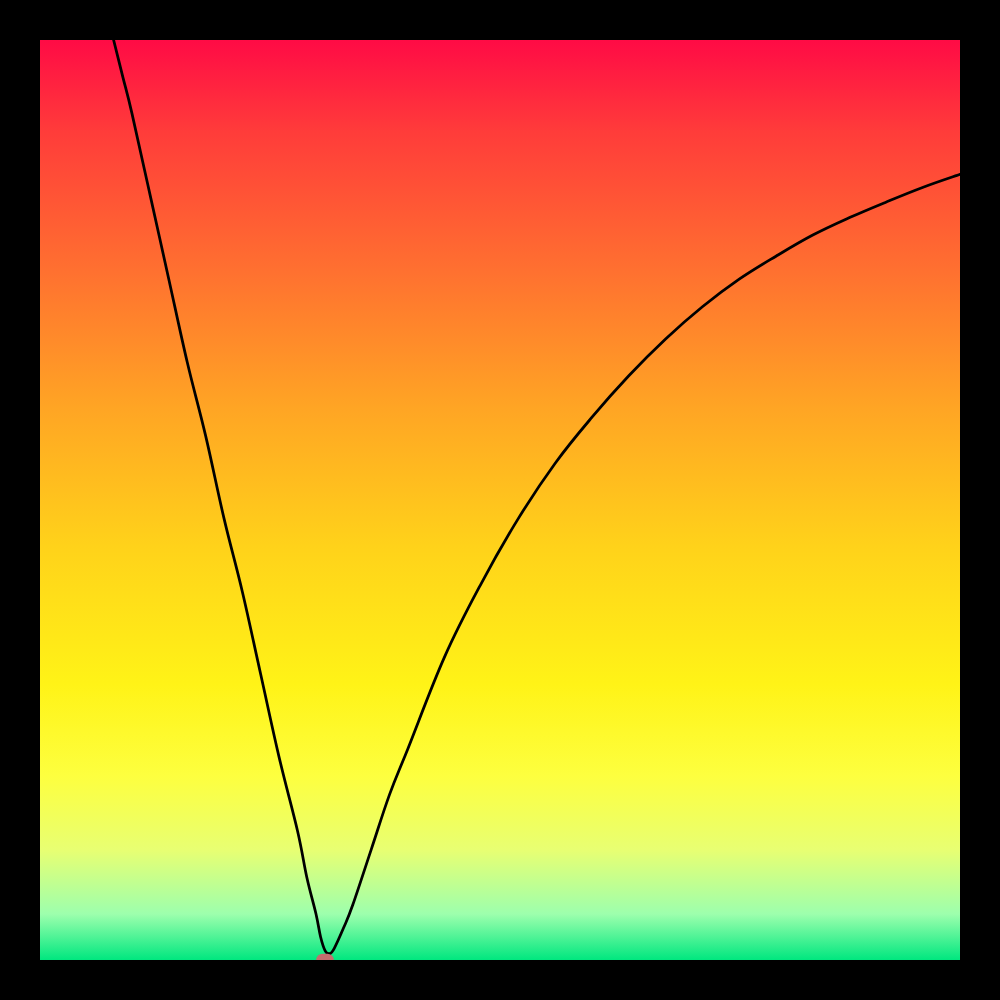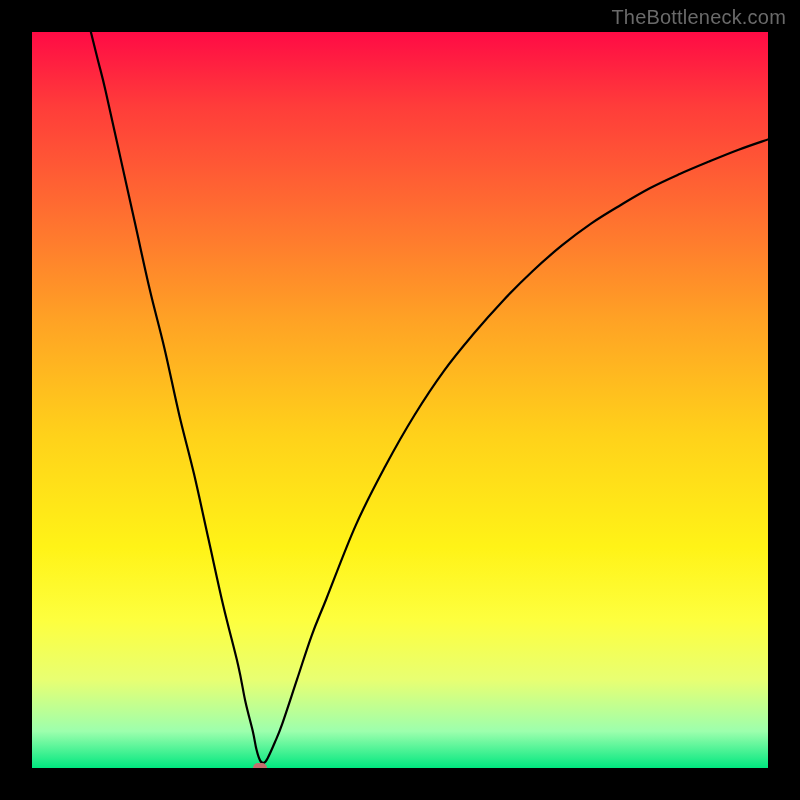--- a/index.html
+++ b/index.html
@@ -80,15 +80,14 @@
   <div class="plot-area">
     <div class="gradient"></div>
 
     <svg class="curve-svg" viewBox="0 0 736 736" preserveAspectRatio="none">
       <path id="curve-path" fill="none" stroke="#000" stroke-width="2.2" stroke-linecap="round" d="M 58.88 0.00 C 60.20 5.30, 63.59 18.84, 66.24 29.44 C 68.89 40.04, 69.63 41.66, 73.60 58.88 C 77.57 76.10, 83.02 101.27, 88.32 125.12 C 93.62 148.97, 97.74 167.51, 103.04 191.36 C 108.34 215.21, 112.46 235.08, 117.76 257.60 C 123.06 280.12, 127.18 293.96, 132.48 316.48 C 137.78 339.00, 141.90 360.20, 147.20 382.72 C 152.50 405.24, 156.62 419.08, 161.92 441.60 C 167.22 464.12, 171.34 483.99, 176.64 507.84 C 181.94 531.69, 186.06 551.56, 191.36 574.08 C 196.66 596.60, 202.11 615.74, 206.08 632.96 C 210.05 650.18, 210.79 657.84, 213.44 669.76 C 216.09 681.68, 218.81 690.59, 220.80 699.20 C 222.79 707.81, 223.16 712.30, 224.48 717.60 C 225.80 722.90, 226.84 726.26, 228.16 728.64 C 229.48 731.02, 230.52 731.25, 231.84 730.85 C 233.16 730.45, 233.53 730.14, 235.52 726.43 C 237.51 722.72, 240.23 716.47, 242.88 710.24 C 245.53 704.01, 246.27 703.10, 250.24 691.84 C 254.21 680.58, 259.66 663.58, 264.96 647.68 C 270.26 631.78, 274.38 618.09, 279.68 603.52 C 284.98 588.95, 286.45 586.59, 294.40 566.72 C 302.35 546.85, 313.24 516.97, 323.84 493.12 C 334.44 469.27, 342.68 454.11, 353.28 434.24 C 363.88 414.37, 372.12 399.94, 382.72 382.72 C 393.32 365.50, 401.56 353.13, 412.16 338.56 C 422.76 323.99, 431.00 314.35, 441.60 301.76 C 452.20 289.17, 460.44 279.90, 471.04 268.64 C 481.64 257.38, 489.88 249.14, 500.48 239.20 C 511.08 229.26, 519.32 222.05, 529.92 213.44 C 540.52 204.83, 548.76 198.65, 559.36 191.36 C 569.96 184.07, 578.20 179.32, 588.80 172.96 C 599.40 166.60, 607.64 161.60, 618.24 156.03 C 628.84 150.47, 637.08 146.82, 647.68 142.05 C 658.28 137.28, 666.52 133.91, 677.12 129.54 C 687.72 125.16, 695.96 121.73, 706.56 117.76 C 717.16 113.79, 730.70 109.31, 736.00 107.46"></path>
     </svg>
 
     <div id="min-marker" class="marker" style="left: 228.16px; top: 736px;"></div>
   </div>
 
-  <div class="attribution">TheBottleneck.com</div>
 
 </div>
 
 </body></html>

